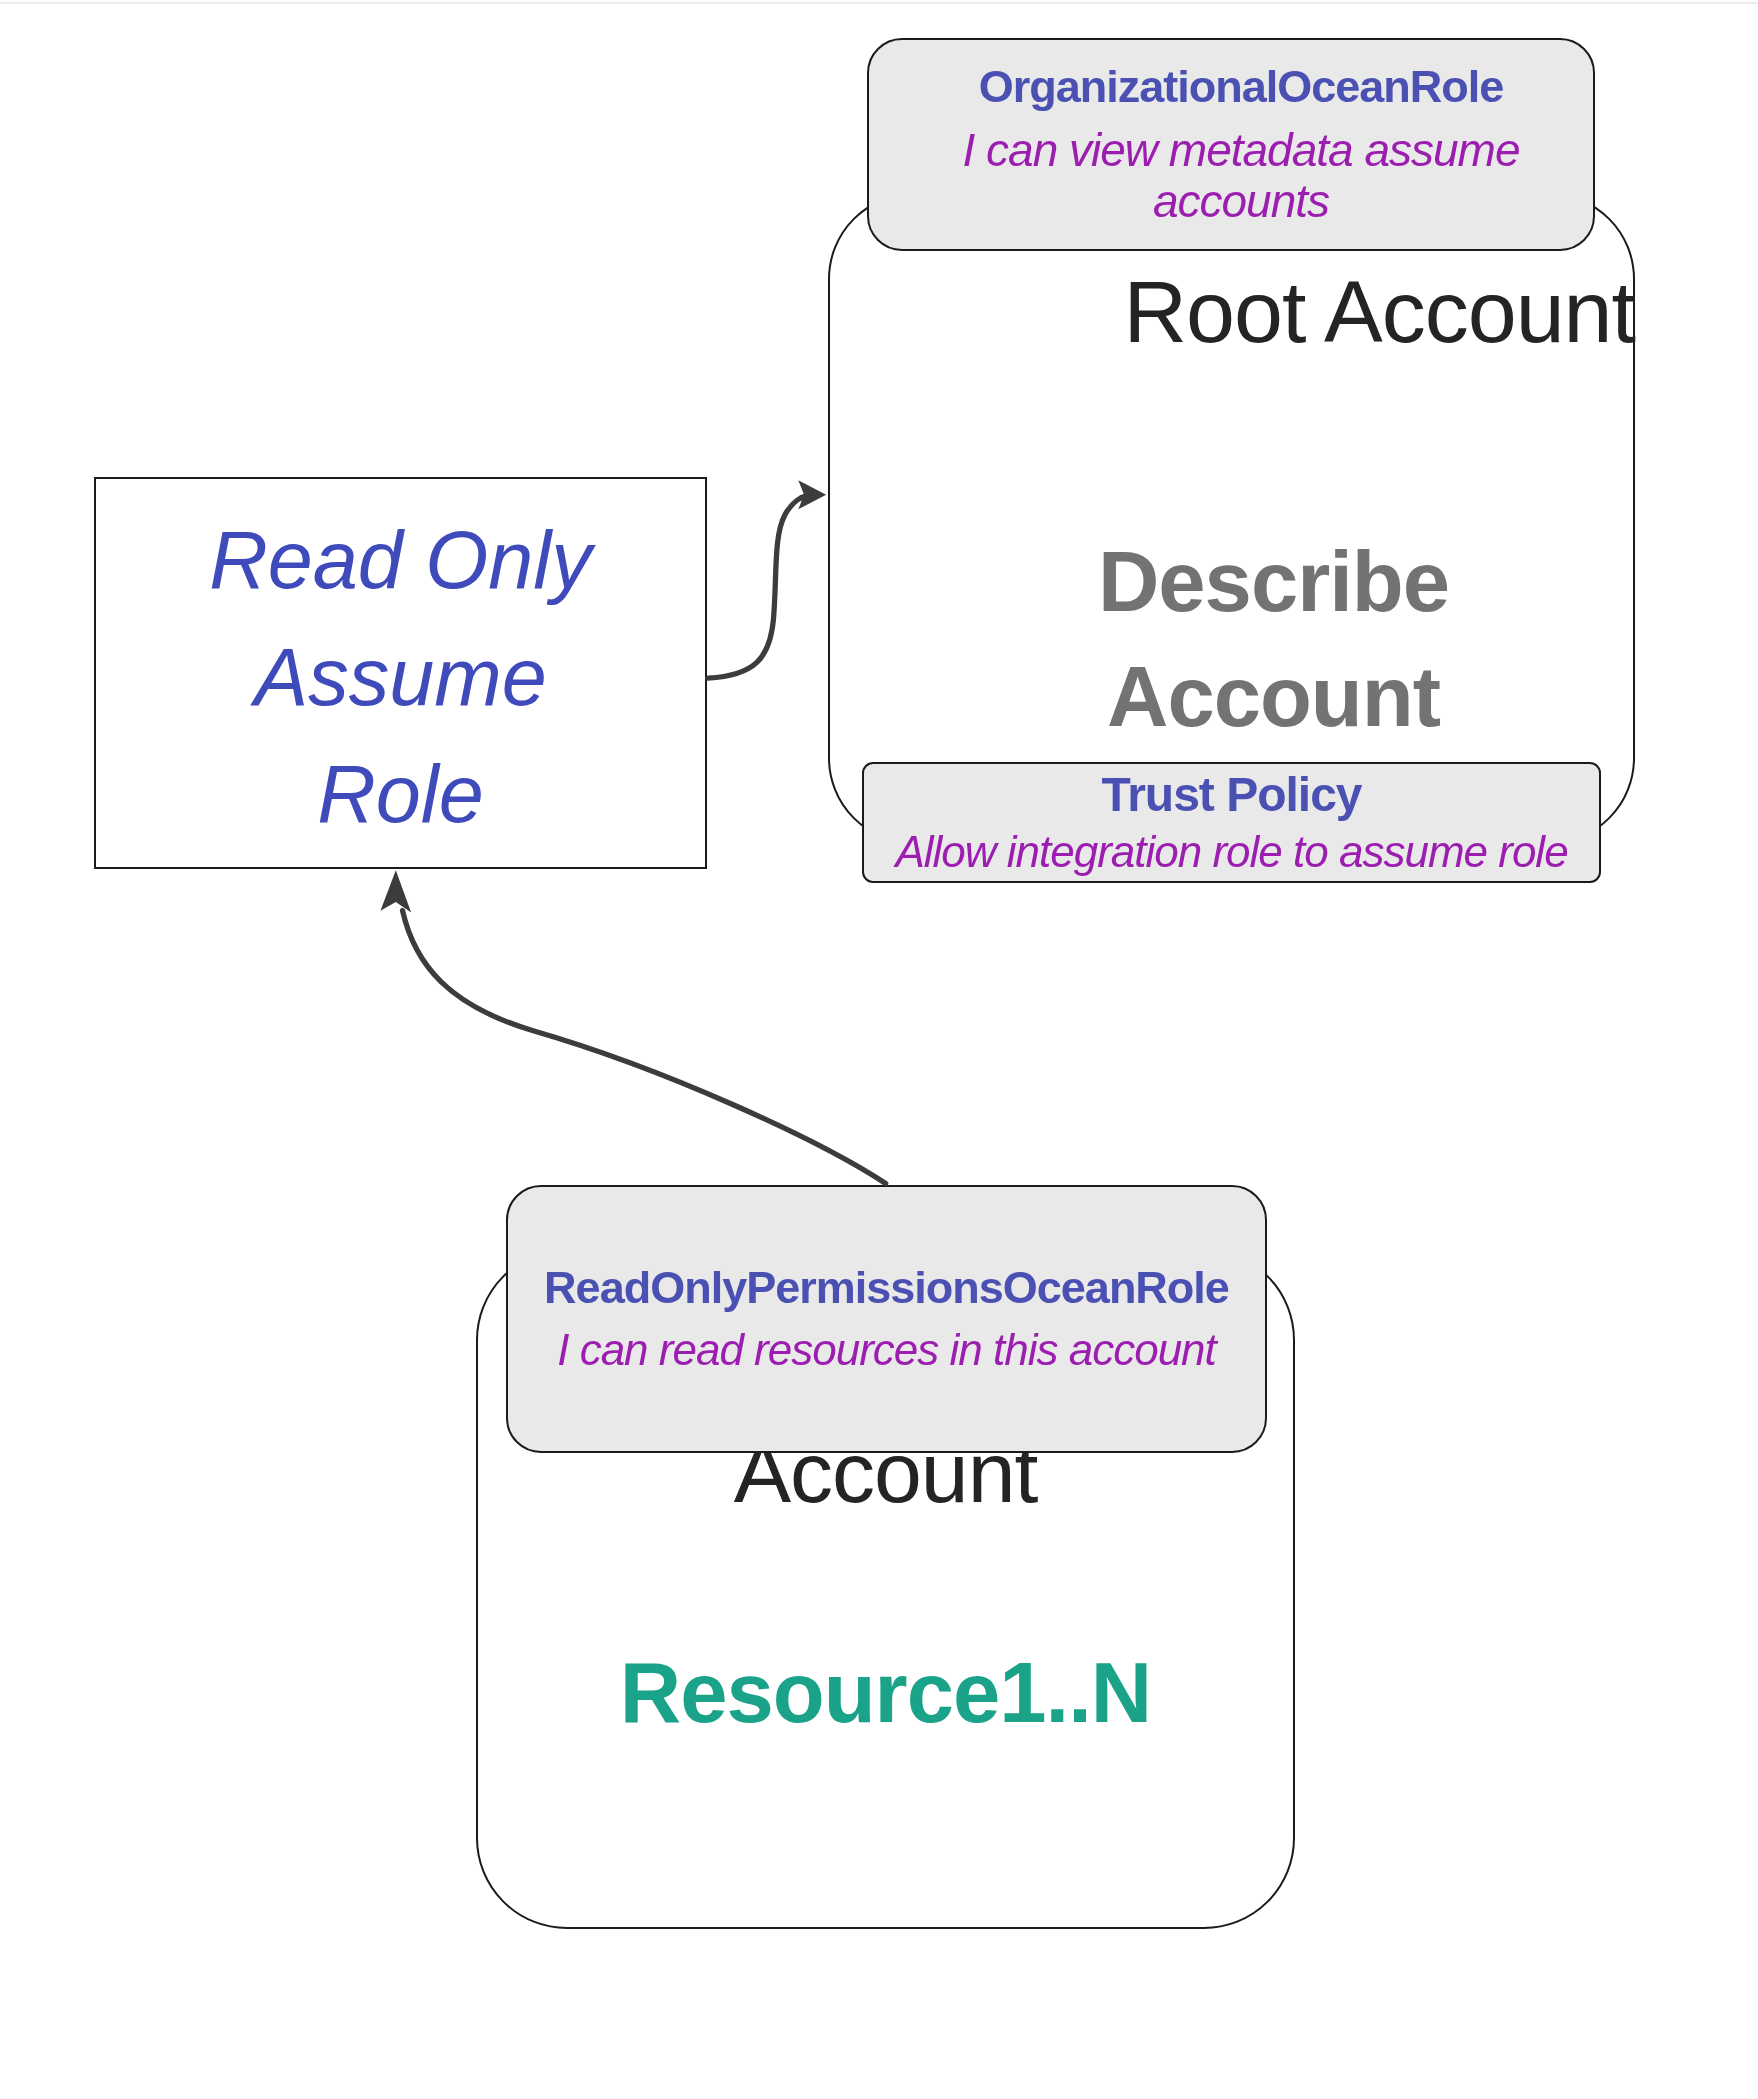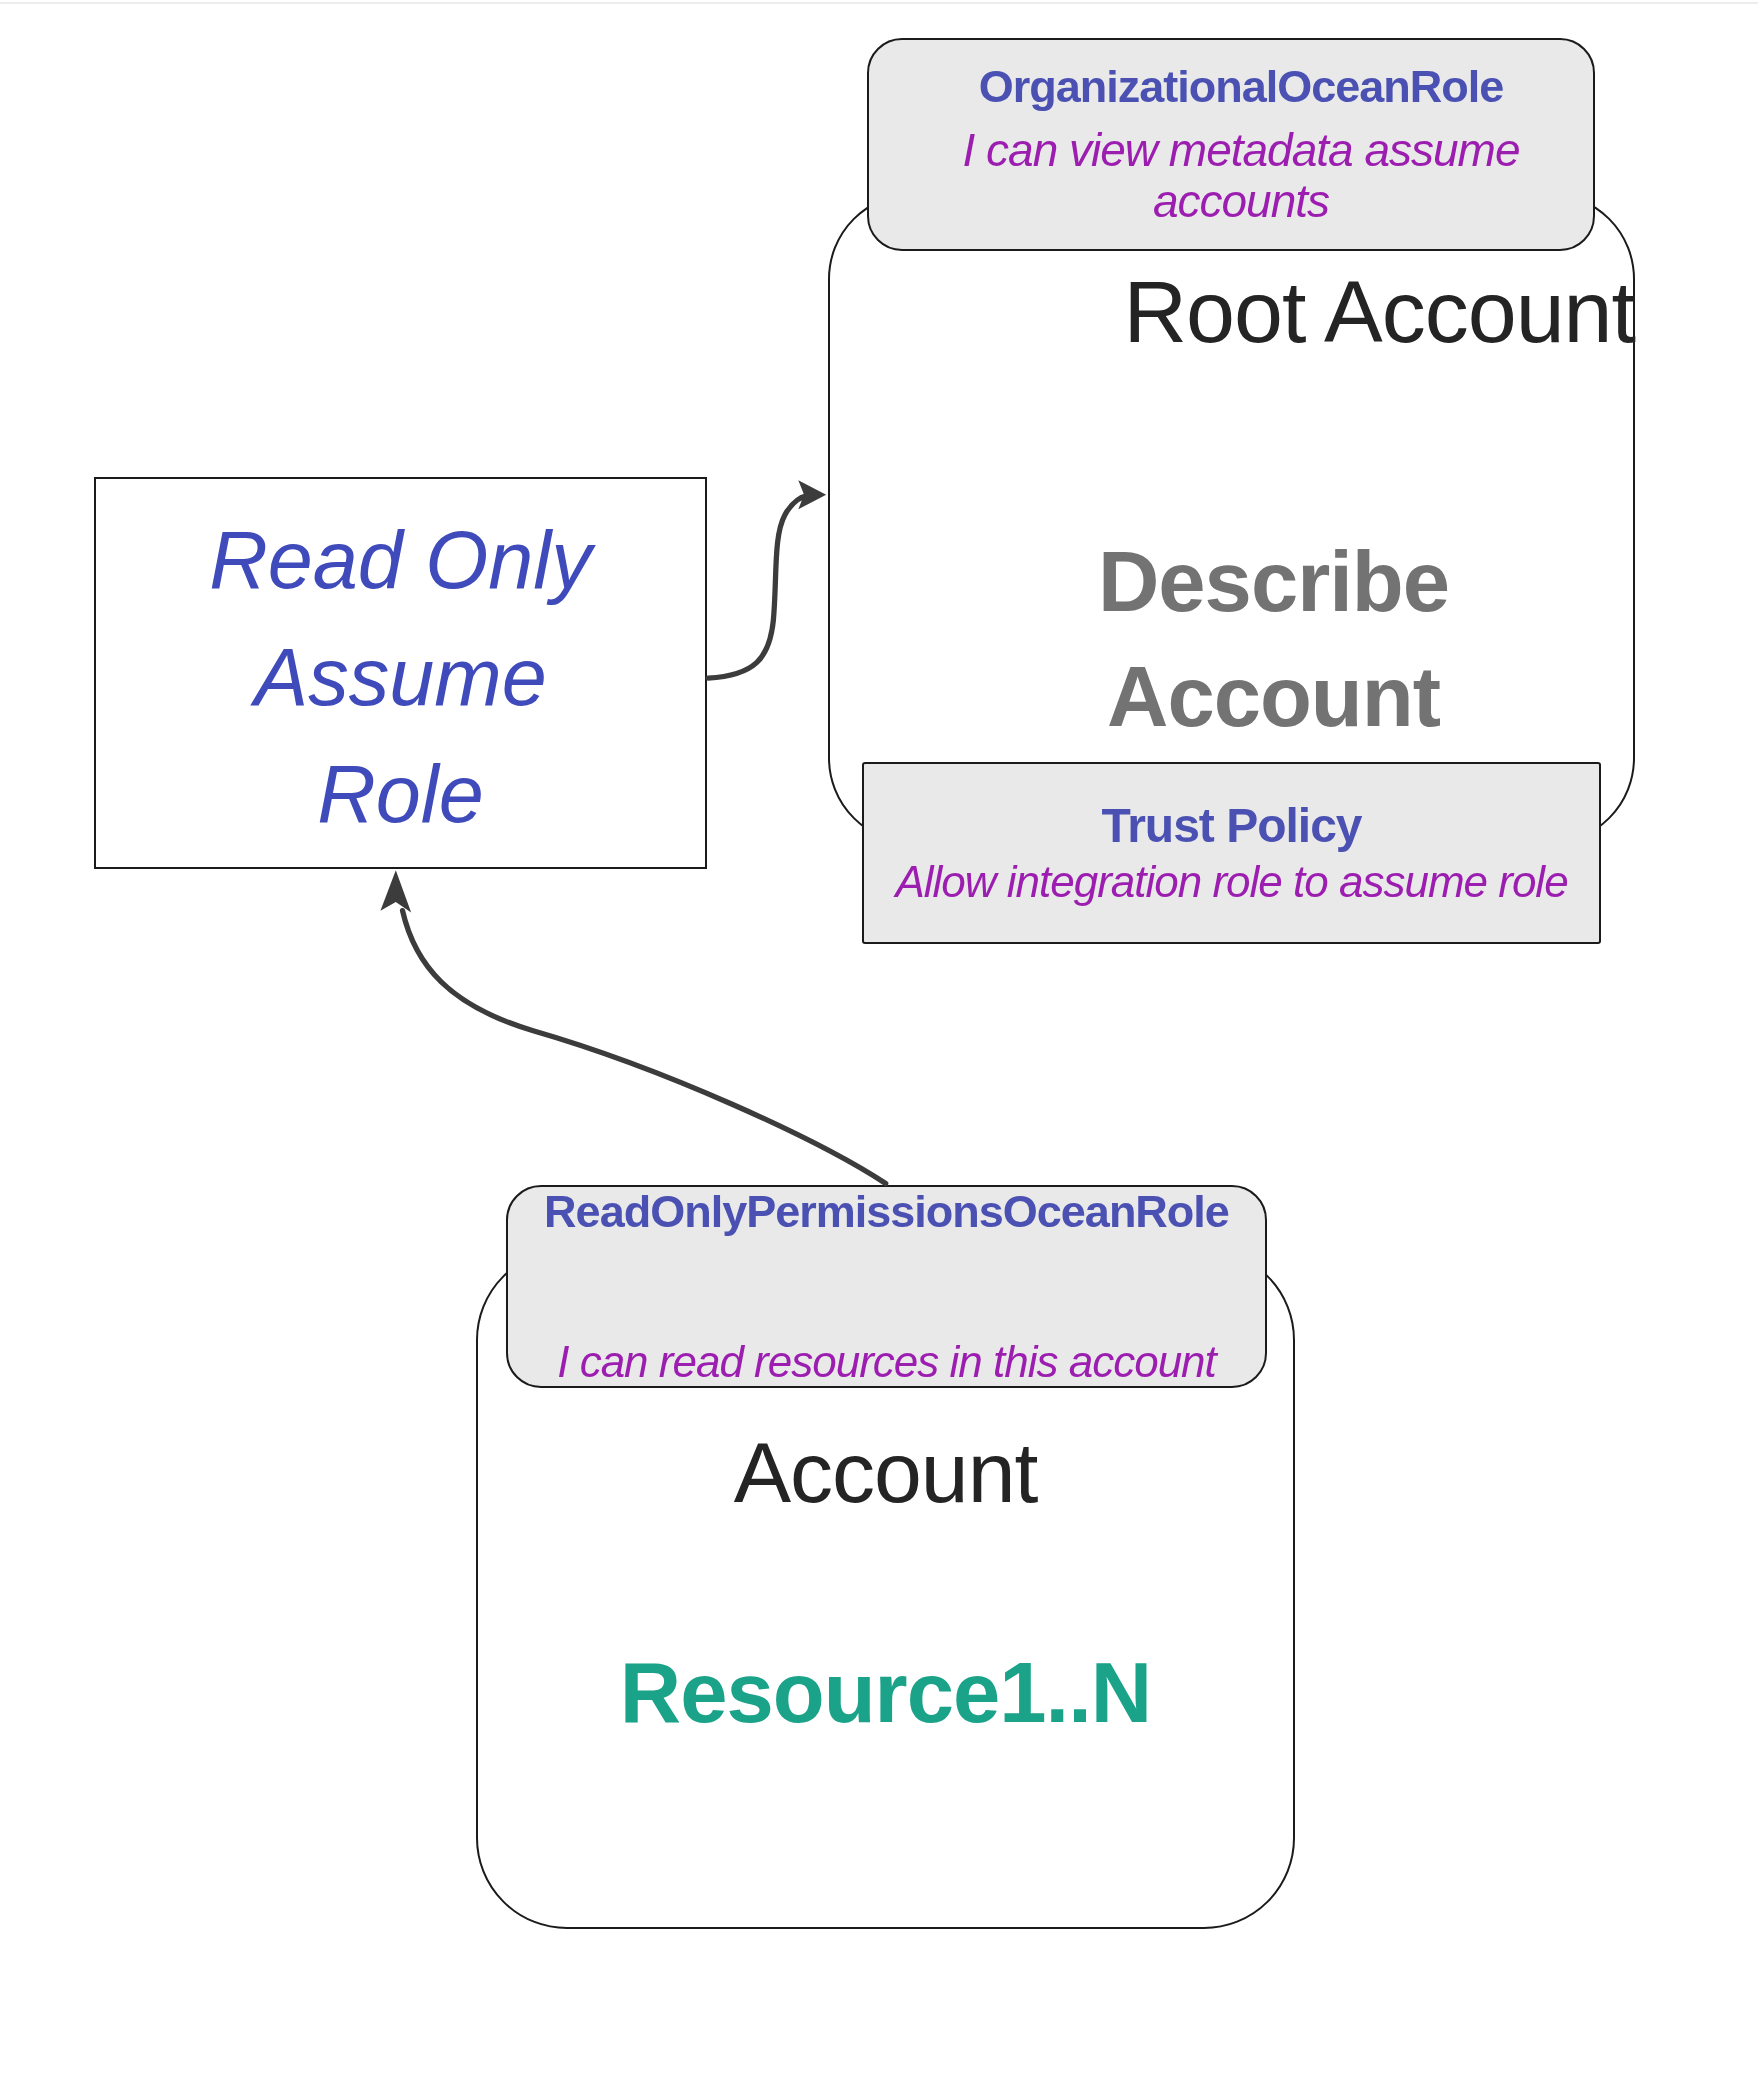--- a/index.html
+++ b/index.html
@@ -57,22 +57,22 @@
     box-sizing: border-box;
     border-radius: 35px;
     display: flex;
     flex-direction: column;
     justify-content: center;
     align-items: center;
     text-align: center;
     z-index: 3;
   }
   .org-badge   { left: 867px; top: 38px;   width: 728px; height: 213px; gap: 13.4px; padding-left: 20px; }
-  .trust-badge { left: 862px; top: 762px;  width: 739px; height: 182px; gap: 5.8px;  border-radius: 3px; }
-  .ro-badge    { left: 506px; top: 1185px; width: 761px; height: 203px; gap: 13.4px; justify-content: space-between; }
+  .trust-badge { left: 862px; top: 762px;  width: 739px; height: 121px; gap: 5.8px;  border-radius: 11px; }
+  .ro-badge    { left: 506px; top: 1185px; width: 761px; height: 268px; gap: 13.4px; }
   .badge-title {
     font-weight: bold;
     color: #4A51B2;
     letter-spacing: -1px;
     line-height: 1.1;
   }
   .org-badge .badge-title { font-size: 45px; }
   .trust-badge .badge-title { font-size: 48px; }
   .ro-badge .badge-title { font-size: 45px; }
   .badge-subtitle {

